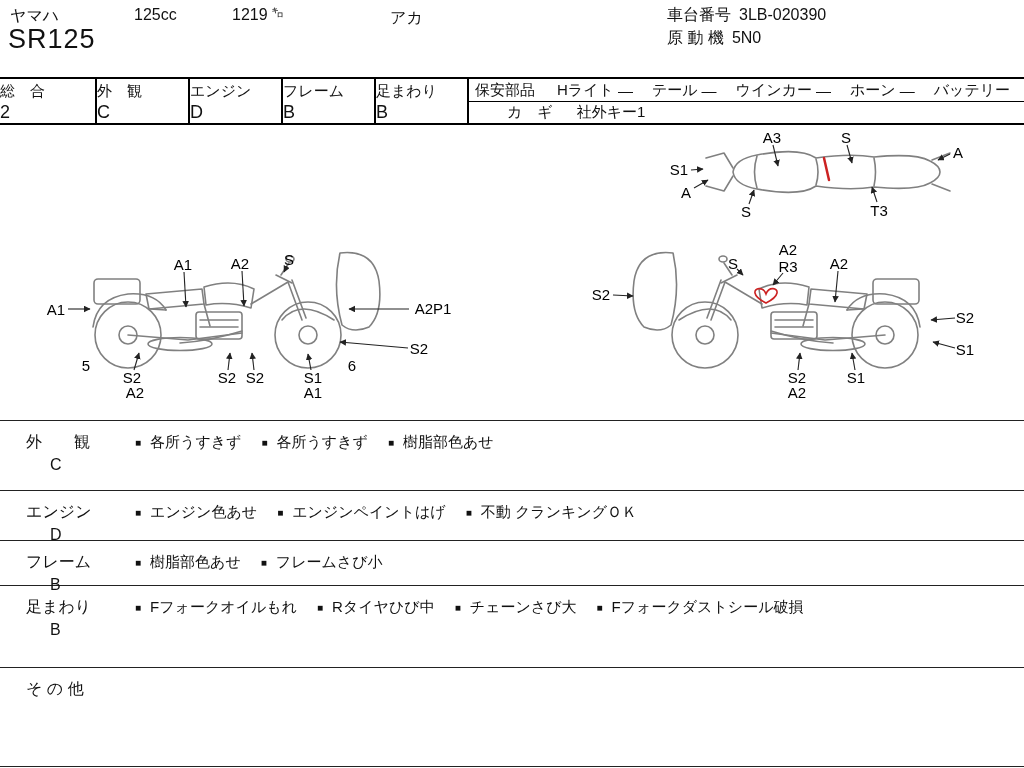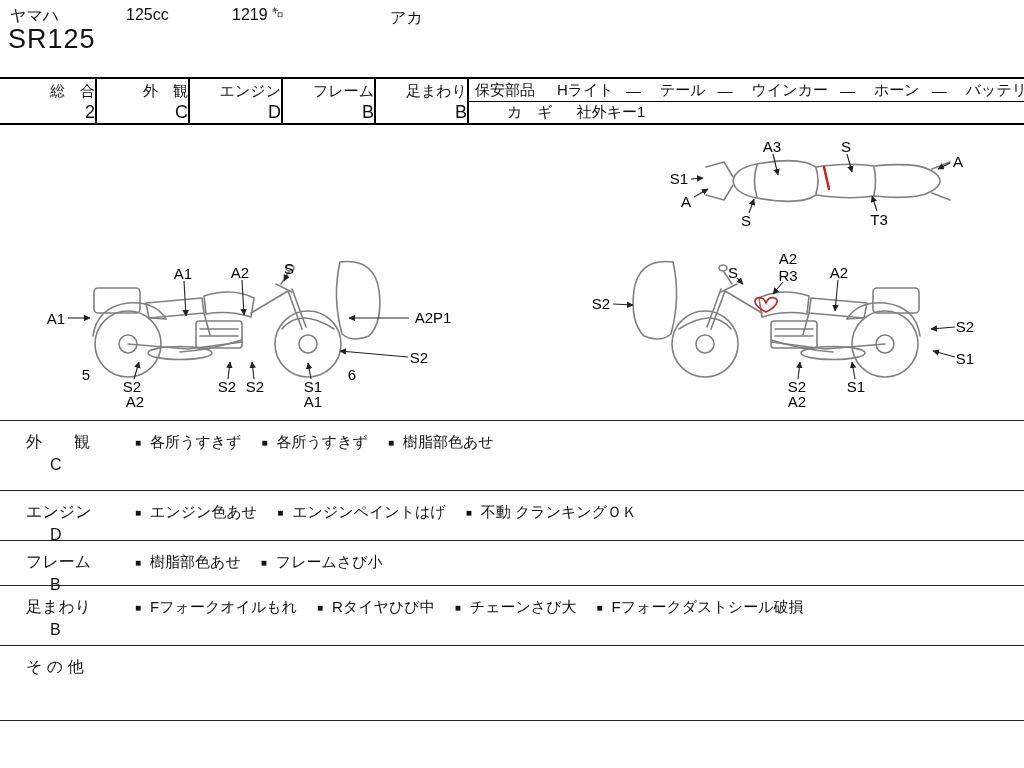--- a/index.html
+++ b/index.html
@@ -5,43 +5,43 @@
   *{box-sizing:border-box;margin:0;padding:0}
   html,body{width:1024px;height:768px}
   body{
     position:relative;background:#fff;color:#111;overflow:hidden;
     font-family:"Liberation Sans","DejaVu Sans",sans-serif;
   }
   
   .header{position:absolute;top:0;left:0;width:1024px;height:77px}
   .h-item{position:absolute;font-size:16px;white-space:nowrap}
   .maker{left:10px;top:6px}
-  .disp{left:126px;top:6px}
+  .disp{left:134px;top:6px}
   .mileage{left:232px;top:6px}
   .kilo{font-size:12px;vertical-align:3px;margin-left:4px}
   .color{left:390px;top:8px}
   .model{position:absolute;left:8px;top:24px;font-size:27px;letter-spacing:1px}
   .h-right{position:absolute;left:667px;top:3px;font-size:16px;line-height:23px;white-space:nowrap}
   .h-right .val{margin-left:8px}
   
   .grade-bar{position:absolute;top:77px;left:0;width:1024px;height:48px;
     border-top:2px solid #000;border-bottom:2px solid #000;display:flex}
-  .g-cell{border-right:2px solid #000;display:flex;flex-direction:column;align-items:flex-end;padding-top:3px;flex:0 0 auto}
+  .g-cell{border-right:2px solid #000;display:flex;flex-direction:column;align-items:flex-start;padding-top:3px;flex:0 0 auto}
   .g-label{font-size:15px;white-space:nowrap}
   .g-value{font-size:18px;margin-top:1px}
   .w97{width:97px}.w93{width:93px}
   .safety-cell{flex:1 1 auto;display:flex;flex-direction:column}
   .s-line1{height:23px;border-bottom:1px solid #000;display:flex;align-items:center;padding-left:6px;font-size:15px;white-space:nowrap}
   .sp-title{margin-right:22px}
   .sp-list{display:flex;gap:18px;align-items:center}
-  .sp-item{display:flex;gap:12px;align-items:center}
+  .sp-item{display:flex;gap:4px;align-items:center}
   .sp-status{letter-spacing:1px}
   .s-line2{flex:1;display:flex;align-items:center;padding-left:38px;gap:24px;font-size:15px}
   
-  .diagram{position:absolute;top:116px;left:0;width:1024px;height:295px}
+  .diagram{position:absolute;top:107px;left:0;width:1024px;height:295px}
   .diagram svg{position:absolute;top:0;left:0}
   .sketch{stroke:#808080;stroke-width:1.6;fill:none;stroke-linecap:round;stroke-linejoin:round}
   .redpen{stroke:#cc2222;fill:none;stroke-linecap:round}
   .ann-text{font-size:15px;fill:#000;stroke:none;font-family:"Liberation Sans","DejaVu Sans",sans-serif}
   .ann-line{stroke:#222;stroke-width:1.1;fill:none}
   
   #comments{position:absolute;top:420px;left:0;width:1024px}
   .comment-row{border-top:1px solid #222;display:flex}
   .comment-row:last-child{border-bottom:1px solid #222}
   .c-label{width:135px;padding:11px 0 0 26px;font-size:16px;white-space:nowrap}
@@ -53,20 +53,22 @@
 </head>
 <body>
 
 <div class="header">
   <span class="h-item maker">ヤマハ</span>
   <span class="h-item disp">125cc</span>
   <span class="h-item mileage"><span>1219</span><span class="kilo">㌔</span></span>
   <span class="h-item color">アカ</span>
   <div class="model">SR125</div>
   <div class="h-right">
+    <div><span>車台番号</span><span class="val">3LB-020390</span></div>
+    <div><span>原 動 機</span><span class="val">5N0</span></div>
   </div>
 </div>
 
 <div class="grade-bar">
   <div class="g-cell w97">
     <div class="g-label">総　合</div>
     <div class="g-value">2</div>
   </div>
   <div class="g-cell w93">
     <div class="g-label">外　観</div>
@@ -310,20 +312,20 @@
         <span class="c-item">
           <span class="bullet">■</span>
           <span>チェーンさび大</span>
         </span>
         <span class="c-item">
           <span class="bullet">■</span>
           <span>Fフォークダストシール破損</span>
         </span>
       </div>
     </div>
-    <div class="comment-row" style="height: 76px;">
+    <div class="comment-row" style="height: 100px; margin-top: 22px;">
       <div class="c-label">
         <div>そ の 他</div>
         <div class="c-grade"></div>
       </div>
       <div class="c-items"></div>
     </div>
   </div>
 
 </body></html>

